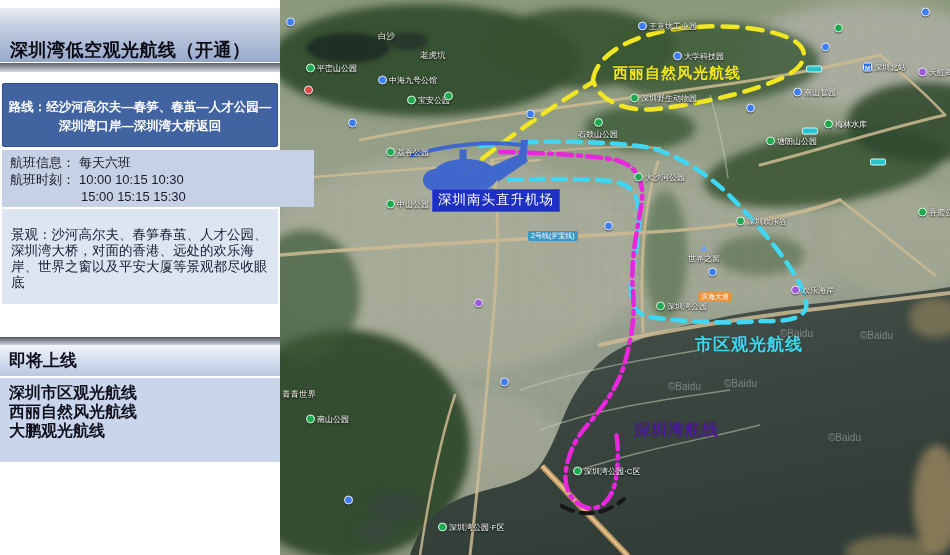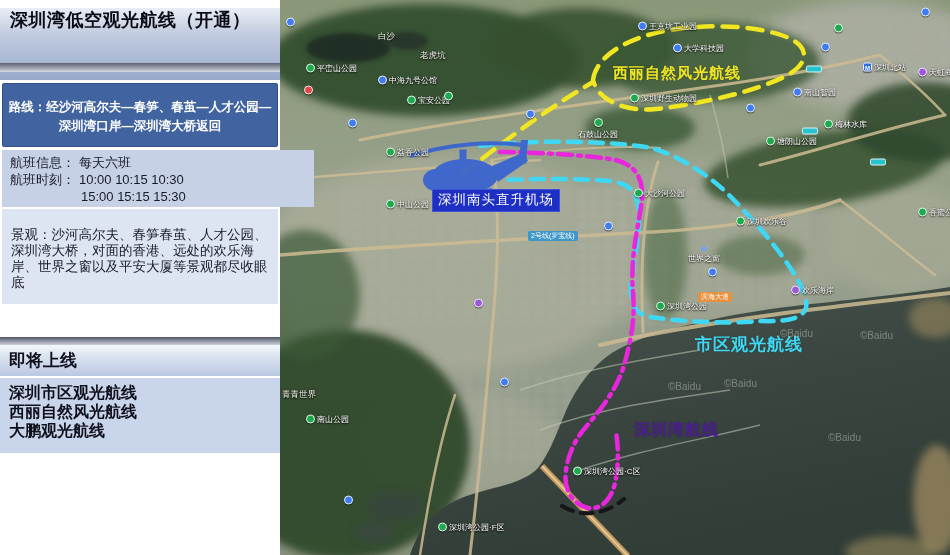--- a/index.html
+++ b/index.html
@@ -1,43 +1,43 @@
 <!DOCTYPE html>
 <html><head>
 <meta charset="utf-8">
 <style>
   html,body{margin:0;padding:0;background:#ffffff;}
   *{box-sizing:border-box;font-family:"Liberation Sans","DejaVu Sans",sans-serif;}
   .stage{position:relative;width:950px;height:555px;overflow:hidden;background:#ffffff;}
 
   
   .panel{position:absolute;left:0;top:0;width:280px;height:555px;background:#ffffff;z-index:5;}
-  .title-band{position:absolute;left:0;top:8px;width:280px;height:72px;
+  .title-band{position:absolute;left:0;top:8px;width:280px;height:54px;
     background:linear-gradient(180deg,#e9edf5 0%,#c3cde0 35%,#a4b4d2 80%,#97a8ca 100%);
-    display:flex;align-items:flex-start;padding:0 10px;}
+    display:flex;align-items:flex-end;padding:0 10px;}
   .title-band .t{font-size:18px;font-weight:700;color:#0c0c16;letter-spacing:0.5px;}
   .title-ridge{position:absolute;left:0;top:63px;width:280px;height:9px;
     background:linear-gradient(180deg,#5d6370 0%,#9ba1ad 55%,#d8dbe1 100%);}
   .route-box{position:absolute;left:2px;top:83px;width:276px;height:64px;background:#41639f;
     border:1px solid #32508a;border-radius:2px;color:#ffffff;font-weight:700;font-size:12.5px;
     text-align:center;padding-top:14px;line-height:1.55;}
   .flight-box{position:absolute;left:2px;top:150px;width:312px;height:57px;background:#c7d1e6;
     color:#171c2c;font-size:13px;padding:5px 8px;line-height:1.3;}
   .flight-row{white-space:nowrap;}
   .flight-row .lbl{margin-right:4px;}
   .flight-row.indent{padding-left:71px;}
   .scenery-box{position:absolute;left:2px;top:209px;width:276px;height:95px;background:#dde4f2;
     color:#171c2c;font-size:13.5px;line-height:1.18;padding:18px 9px 0 9px;}
   .ridge2{position:absolute;left:0;top:337px;width:280px;height:8px;
     background:linear-gradient(180deg,#4f545f 0%,#8f96a3 50%,#ccd0d8 100%);}
   .upcoming-band{position:absolute;left:0;top:345px;width:280px;height:31px;
     background:linear-gradient(180deg,#f3f6fb 0%,#d6dfee 45%,#b9c8e2 100%);
     display:flex;align-items:center;padding:0 9px;}
   .upcoming-band .t{font-size:17px;font-weight:700;color:#10101c;}
-  .upcoming-box{position:absolute;left:0;top:378px;width:280px;height:75px;background:#c9d5ea;
+  .upcoming-box{position:absolute;left:0;top:378px;width:280px;height:84px;background:#c9d5ea;
     padding:5px 0 0 9px;}
   .up-line{font-size:16px;font-weight:700;color:#10101c;line-height:19px;}
 
   
   .map{position:absolute;left:280px;top:0;width:670px;height:555px;overflow:hidden;background:#8e9a86;}
   .map-svg{position:absolute;left:0;top:0;}
   .overlay{position:absolute;left:0;top:0;width:670px;height:555px;}
 
   .heliport-label{position:absolute;left:152px;top:189px;background:#1e2fc4;border:1px solid #4250d8;
     color:#ffffff;font-weight:400;font-size:13.5px;padding:1px 5px 2px 5px;white-space:nowrap;letter-spacing:1px;}
@@ -261,21 +261,21 @@
           <span class="ptx">荔香公园</span>
         </div>
         <div class="poi t-green" style="left: 106px; top: 204px;">
           <span class="pin"></span>
           <span class="ptx">中山公园</span>
         </div>
         <div class="poi t-blue" style="left: 358px; top: 26px;">
           <span class="pin"></span>
           <span class="ptx">王京坑工业园</span>
         </div>
-        <div class="poi t-blue" style="left: 393px; top: 48px; justify-content: center;">
+        <div class="poi t-blue" style="left: 393px; top: 56px; justify-content: center;">
           <span class="pin"></span>
           <span class="ptx">大学科技园</span>
         </div>
         <div class="poi t-green" style="left: 350px; top: 98px;">
           <span class="pin"></span>
           <span class="ptx">深圳野生动物园</span>
         </div>
         <div class="poi t-blue" style="left: 513px; top: 92px;">
           <span class="pin"></span>
           <span class="ptx">南山智园</span>
@@ -305,21 +305,21 @@
           <span class="ptx">梅林水库</span>
         </div>
         <div class="poi t-green" style="left: 486px; top: 141px;">
           <span class="pin"></span>
           <span class="ptx">塘朗山公园</span>
         </div>
         <div class="poi t-green" style="left: 638px; top: 212px;">
           <span class="pin"></span>
           <span class="ptx">香蜜公园</span>
         </div>
-        <div class="poi t-green" style="left: 354px; top: 177px; margin-top: 16px;">
+        <div class="poi t-green" style="left: 354px; top: 177px;">
           <span class="pin"></span>
           <span class="ptx">大沙河公园</span>
         </div>
         <div class="poi t-green" style="left: 298px; top: 129px; flex-direction: column;">
           <span class="pin"></span>
           <span class="ptx">石鼓山公园</span>
         </div>
         <div class="poi t-blue" style="left: 246px; top: 114px;">
           <span class="pin"></span>
         </div>

